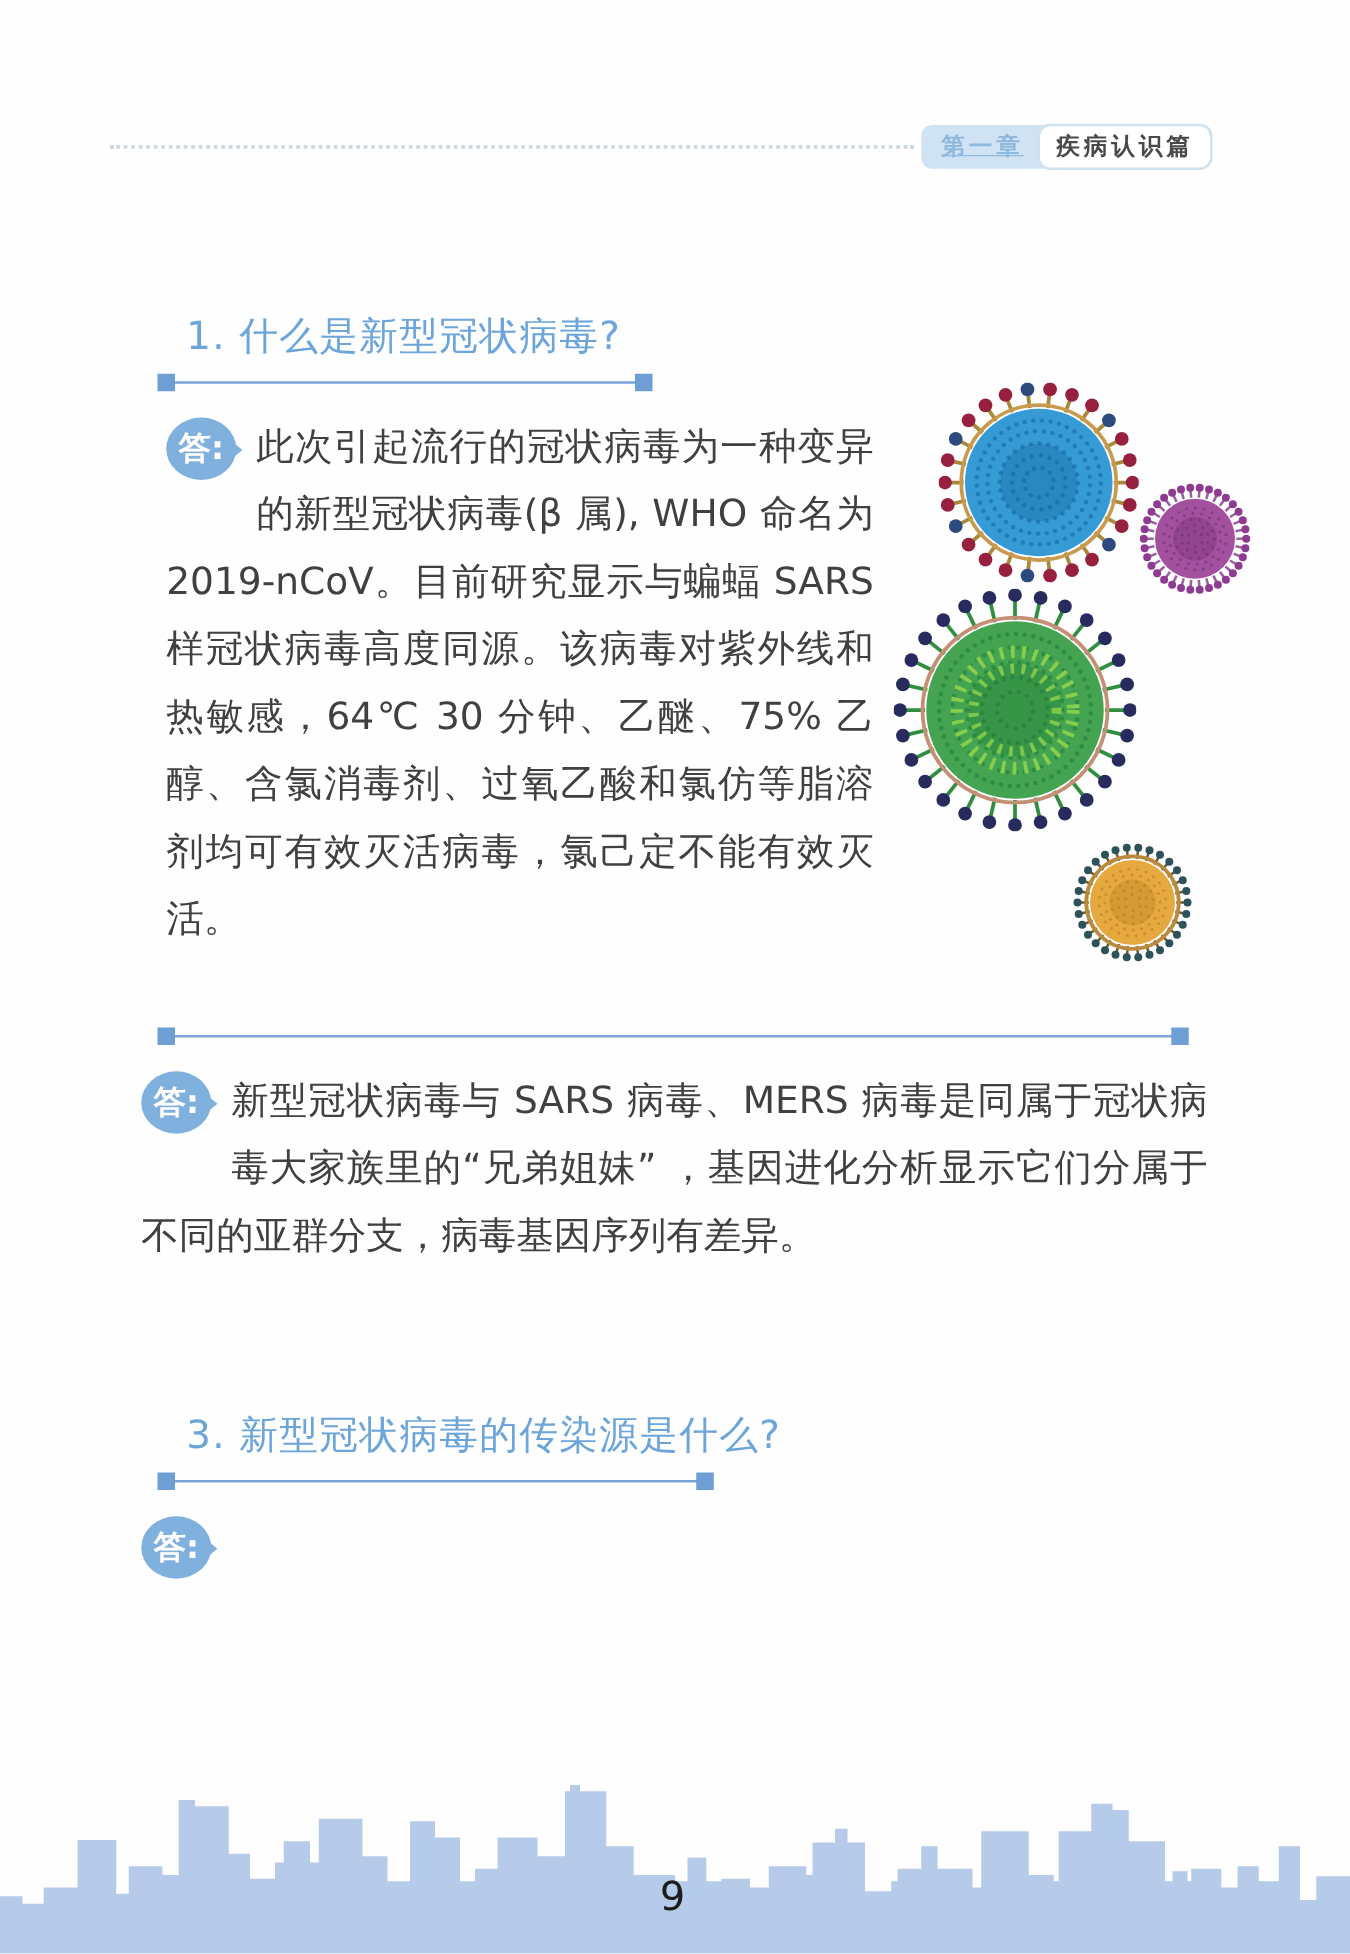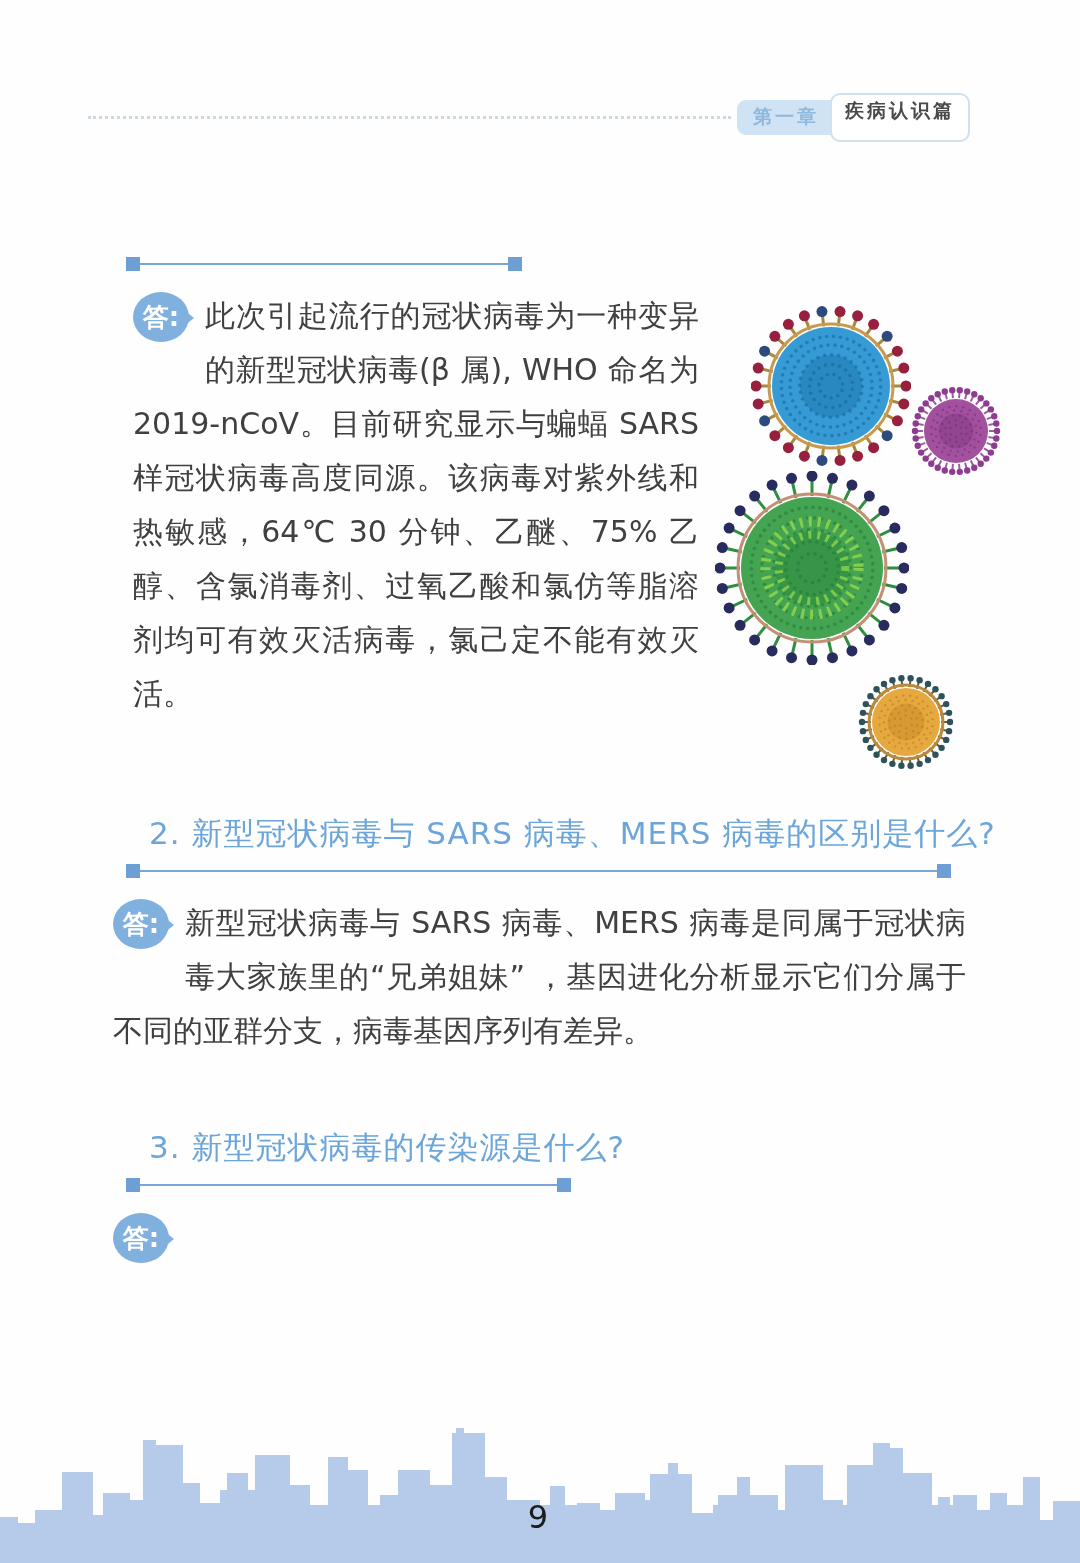--- a/index.html
+++ b/index.html
@@ -3,23 +3,23 @@
 <meta charset="utf-8">
 <style>
   html,body { margin:0; padding:0; background:#ffffff; }
   body { font-family:"DejaVu Sans","Liberation Sans",sans-serif; }
   .page { position:relative; width:1080px; height:1563px; background:#fefefe; overflow:hidden; }
 
   
   .header { position:absolute; top:100px; left:88px; right:110px; display:flex; align-items:center; height:34px; }
   .dotted-rule { flex:1; height:0; border-top:3px dotted var(--dotted,#ccd9e3); margin-right:6px; }
   .chapter-badge { background:var(--chapter-bg,#cfe3f4); color:var(--chapter-text,#8fb8dd);
-    font-size:19px; font-weight:bold; padding:4px 16px 5px; border-radius:9px 0 0 9px; letter-spacing:3px; white-space:nowrap; }
+    font-size:19px; font-weight:bold; padding:4px 16px 5px; border-radius:9px 0 0 9px; letter-spacing:3px; white-space:nowrap;text-decoration:underline; }
   .section-badge { background:#ffffff; border:2px solid var(--section-border,#cfe0ef); color:var(--section-text,#4a4a4a);
-    font-size:19px; font-weight:600; padding:3px 13px 16px; border-radius:10px; letter-spacing:3px; margin-left:-5px; white-space:nowrap; }
+    font-size:19px; font-weight:600; padding:3px 13px 4px; border-radius:10px; letter-spacing:3px; margin-left:-5px; white-space:nowrap; }
 
   
   .q-section { position:absolute; left:127px; width:853px; }
   #q1 { top:248px; }
   #q2 { top:813px; }
   #q3 { top:1127px; }
   .q-title { color:var(--title,#6ba5d9); font-size:31px; letter-spacing:1px; padding-left:22px; white-space:nowrap; }
   .rule { position:relative; height:2px; background:var(--underline,#7aa5d6); margin-top:15px; }
   .rule::before, .rule::after { content:''; position:absolute; top:-6px; width:14px; height:14px; background:var(--underline-sq,#6d9fd4); }
   .rule::before { left:-1px; } .rule::after { right:-1px; }
@@ -45,28 +45,28 @@
 
 <div class="page">
 
   <div class="header">
     <div class="dotted-rule"></div>
     <div class="chapter-badge">第一章</div>
     <div class="section-badge">疾病认识篇</div>
   </div>
 
   <div class="q-section" id="q1">
+    <div class="q-title">1. 什么是新型冠状病毒?</div>
     <div class="rule rule-1"></div>
     <div class="answer">
       <span class="answer-badge">答:</span><span>此次引起流行的冠状病毒为一种变异的新型冠状病毒(β 属), WHO 命名为 2019-nCoV。目前研究显示与蝙蝠 SARS 样冠状病毒高度同源。该病毒对紫外线和热敏感，64℃ 30 分钟、乙醚、75% 乙醇、含氯消毒剂、过氧乙酸和氯仿等脂溶剂均可有效灭活病毒，氯己定不能有效灭活。</span>
     </div>
   </div>
 
   <div class="q-section" id="q2">
-    <div class="q-title">2. 新型冠状病毒与 SARS 病毒、MERS 病毒的区别是什么?</div>
     <div class="rule rule-2"></div>
     <div class="answer">
       <span class="answer-badge">答:</span><span>新型冠状病毒与 SARS 病毒、MERS 病毒是同属于冠状病毒大家族里的“兄弟姐妹” ，基因进化分析显示它们分属于不同的亚群分支，病毒基因序列有差异。</span>
     </div>
   </div>
 
   <div class="q-section" id="q3">
     <div class="q-title">3. 新型冠状病毒的传染源是什么?</div>
     <div class="rule rule-3"></div>
     <div class="answer">

